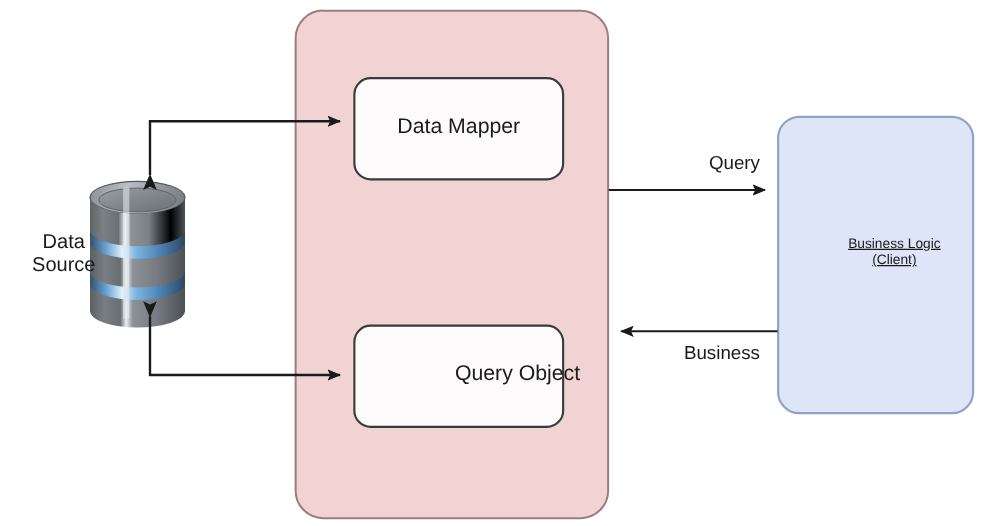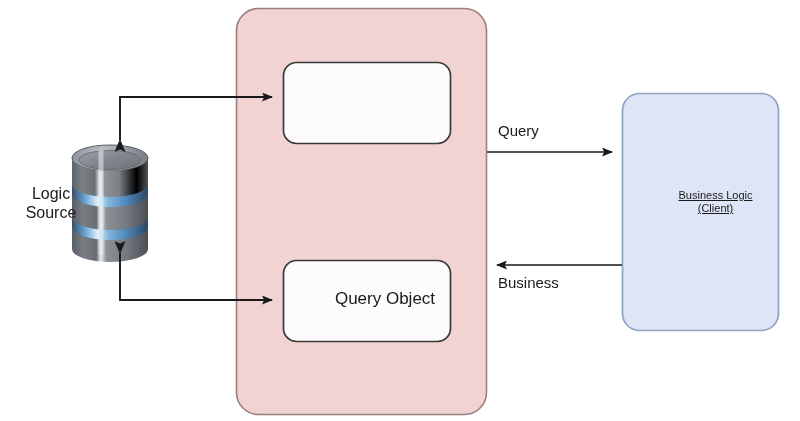--- a/index.html
+++ b/index.html
@@ -42,39 +42,40 @@
   }
   #data-mapper-label {
     left: 283px;
     top: 91px;
     width: 168px;
     font-size: 17px;
   }
   #query-object-label {
     left: 283px;
     top: 289px;
-    width: 204px;
+    width: 168px;
     font-size: 17px;
+    padding-left: 47px;
   }
   #business-logic-label {
     left: 622px;
     top: 189px;
     width: 187px;
     font-size: 11px;
     text-decoration: underline;
   }
   #data-source-label {
     left: 12px;
     top: 185px;
     width: 78px;
     font-size: 16px;
   }
   .edge-label {
     position: absolute;
-    text-align: left;
+    text-align: right;
     color: #1a1a1a;
     font-size: 15px;
     pointer-events: none;
   }
   #query-edge-label {
     left: 498px;
     top: 122px;
     width: 110px;
   }
   #persist-edge-label {
@@ -172,26 +173,27 @@
     <g>
       <path d="M487,152 L612,152" fill="none" stroke="#1a1a1a" stroke-width="1.7" marker-end="url(#arrow-right)"></path>
     </g>
 
     <g>
       <path d="M622,265 L497,265" fill="none" stroke="#1a1a1a" stroke-width="1.7" marker-end="url(#arrow-left)"></path>
     </g>
   </svg>
 
 
+  <div class="node-label" id="data-mapper-label">Data Mapper</div>
 
   <div class="node-label" id="query-object-label">Query Object</div>
 
   <div class="node-label" id="business-logic-label">Business Logic
 (Client)</div>
 
-  <div class="node-label" id="data-source-label">Logic
+  <div class="node-label" id="data-source-label">Data
 Source</div>
 
   <div class="edge-label" id="query-edge-label">Query</div>
 
   <div class="edge-label" id="persist-edge-label">Business</div>
 
 </div>
 
 </body></html>

